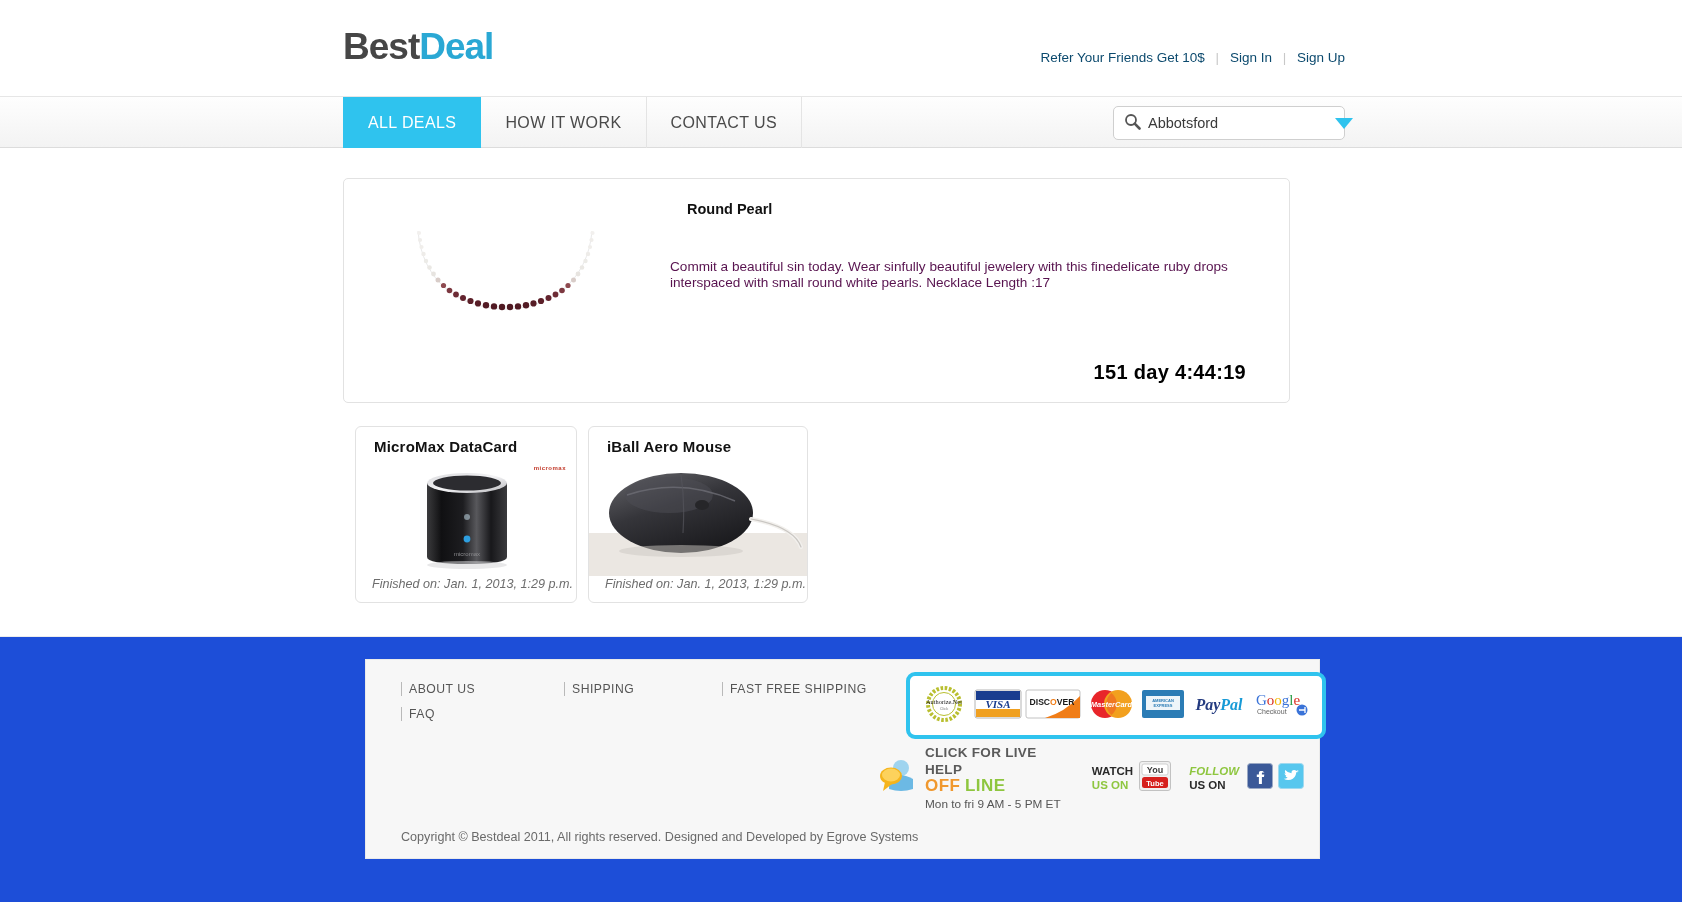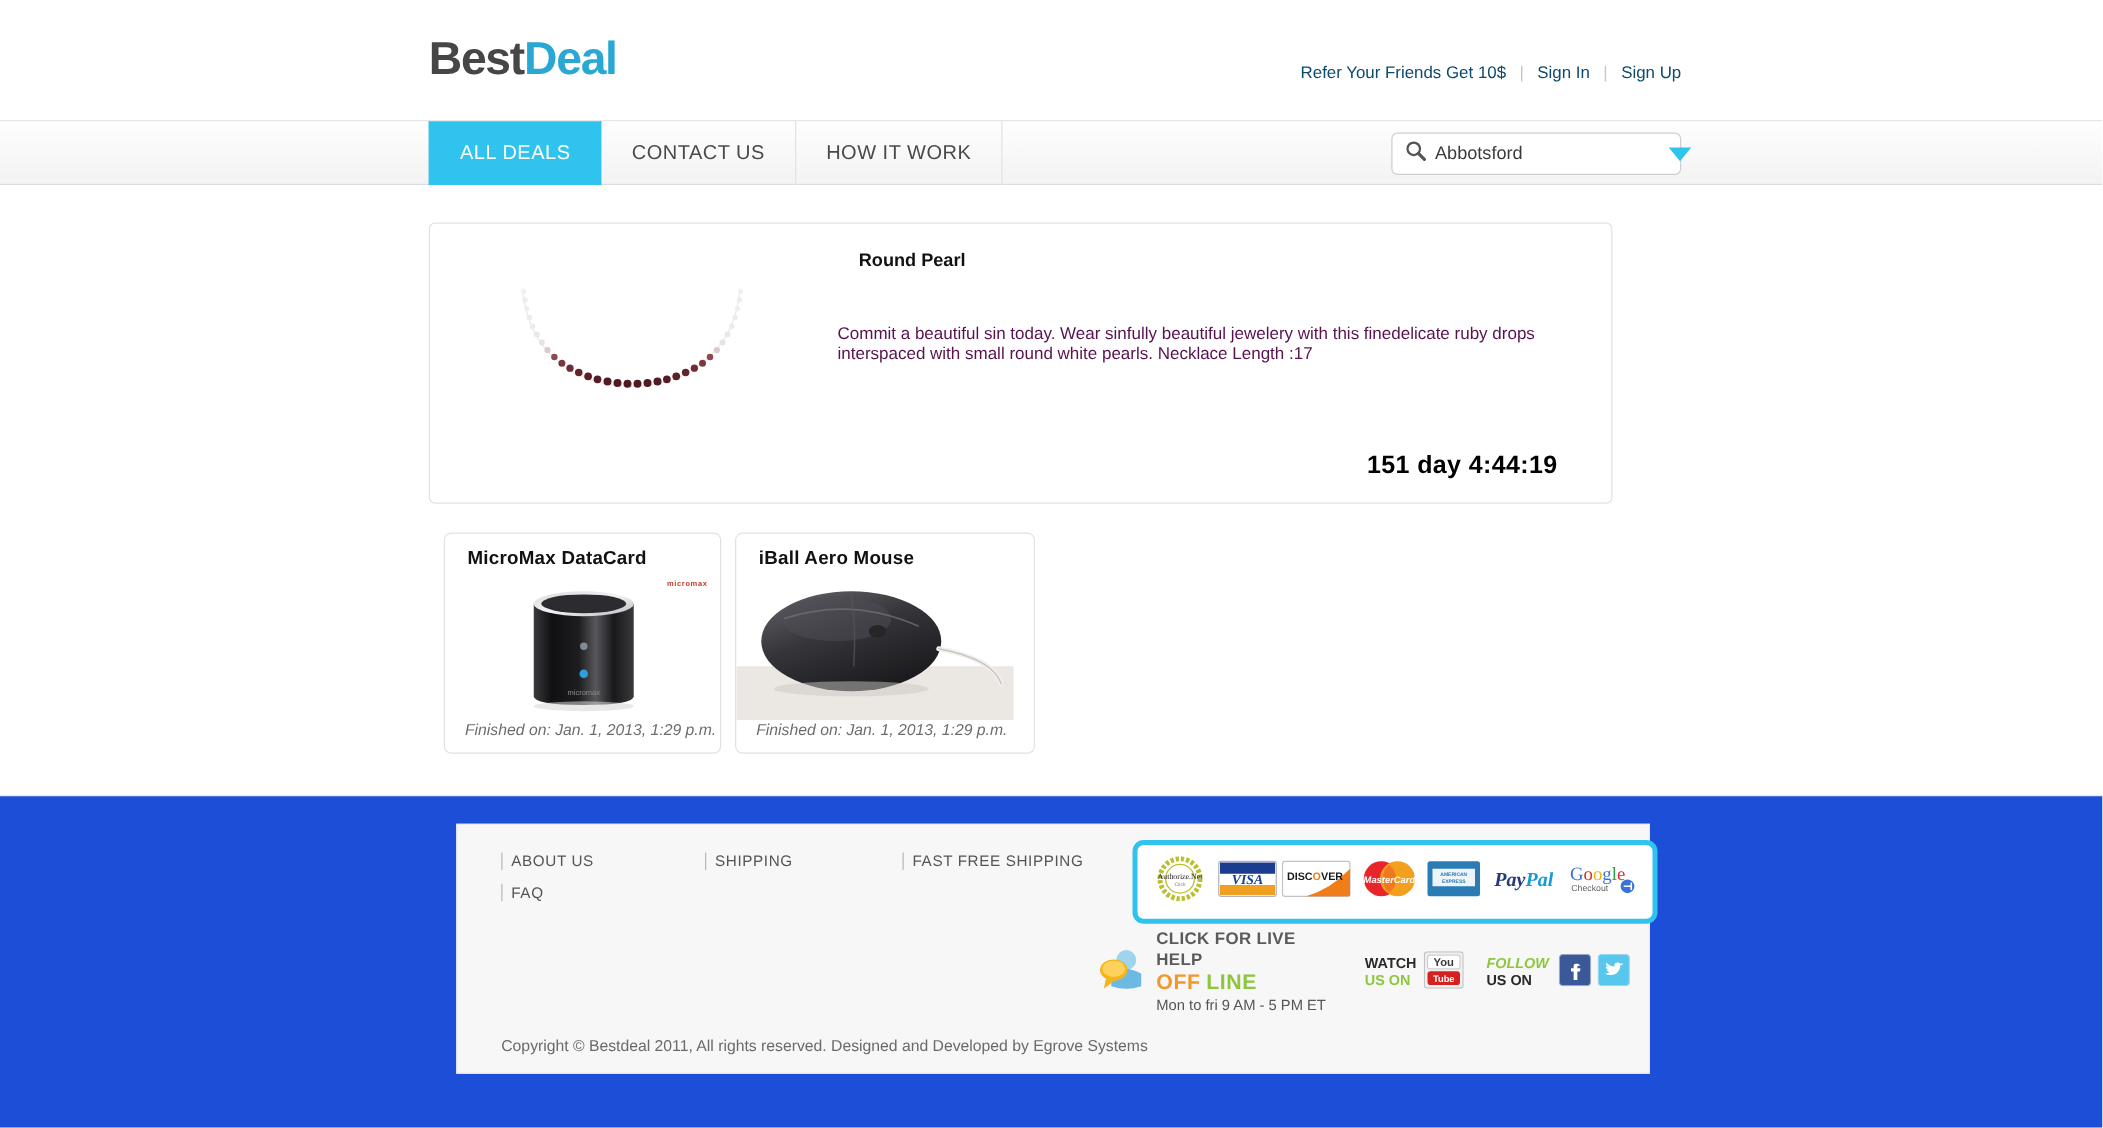--- a/index.html
+++ b/index.html
@@ -149,21 +149,21 @@
   
   .pcard {
     position: absolute;
     top: 278px;
     background: #ffffff;
     border: 1px solid #e2e2e2;
     border-radius: 6px;
     overflow: hidden;
   }
   .pcard.c1 { left: 355px; width: 222px; height: 177px; }
-  .pcard.c2 { left: 588px; width: 240px; height: 177px; }
+  .pcard.c2 { left: 588px; width: 220px; height: 177px; }
   .pcard-title {
     position: absolute;
     left: 18px; top: 11px;
     font-size: 15px;
     font-weight: bold;
     color: #111111;
     letter-spacing: 0.2px;
   }
   .pcard-img {
     position: absolute;
@@ -281,22 +281,22 @@
     <span class="sep">|</span>
     <a href="#">Sign In</a>
     <span class="sep">|</span>
     <a href="#">Sign Up</a>
   </div>
 </div>
 
 <div class="navbar">
   <div class="nav-inner">
     <div class="nav-item active">ALL DEALS</div>
+    <div class="nav-item">HOW IT WORK</div>
     <div class="nav-item">CONTACT US</div>
-    <div class="nav-item">HOW IT WORK</div>
   </div>
 
   <div class="searchbox">
     <span class="mag">
       <svg width="17" height="17" viewBox="0 0 17 17">
         <circle cx="7" cy="7" r="5" fill="none" stroke="#555" stroke-width="1.8"></circle>
         <line x1="10.7" y1="10.7" x2="15.5" y2="15.5" stroke="#555" stroke-width="2.6" stroke-linecap="round"></line>
       </svg>
     </span>
     <input class="sval" type="text" value="Abbotsford" style="">

